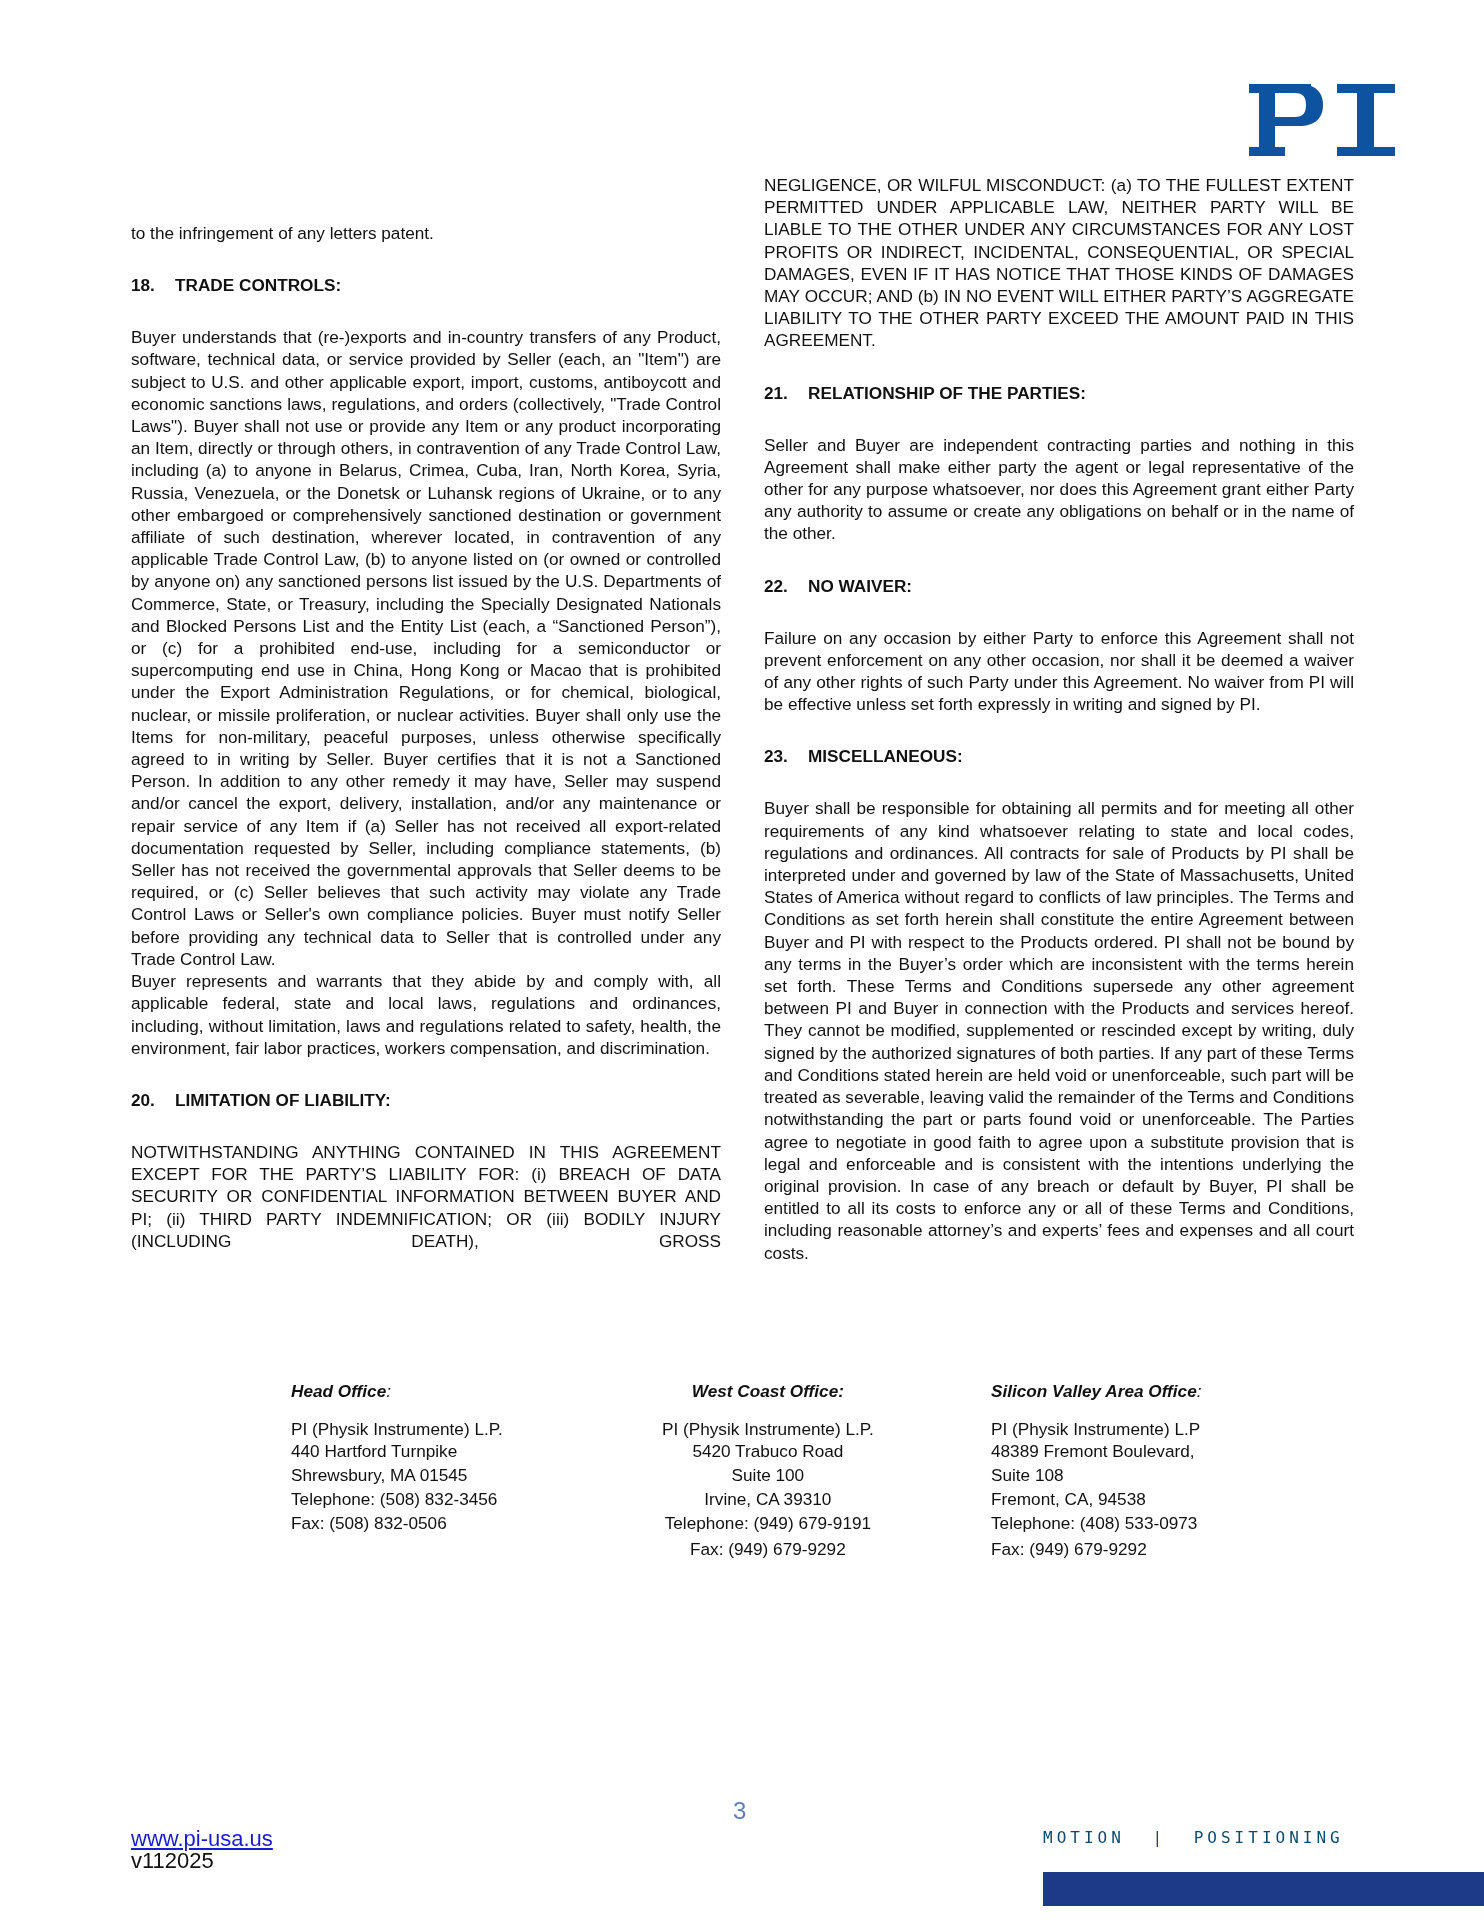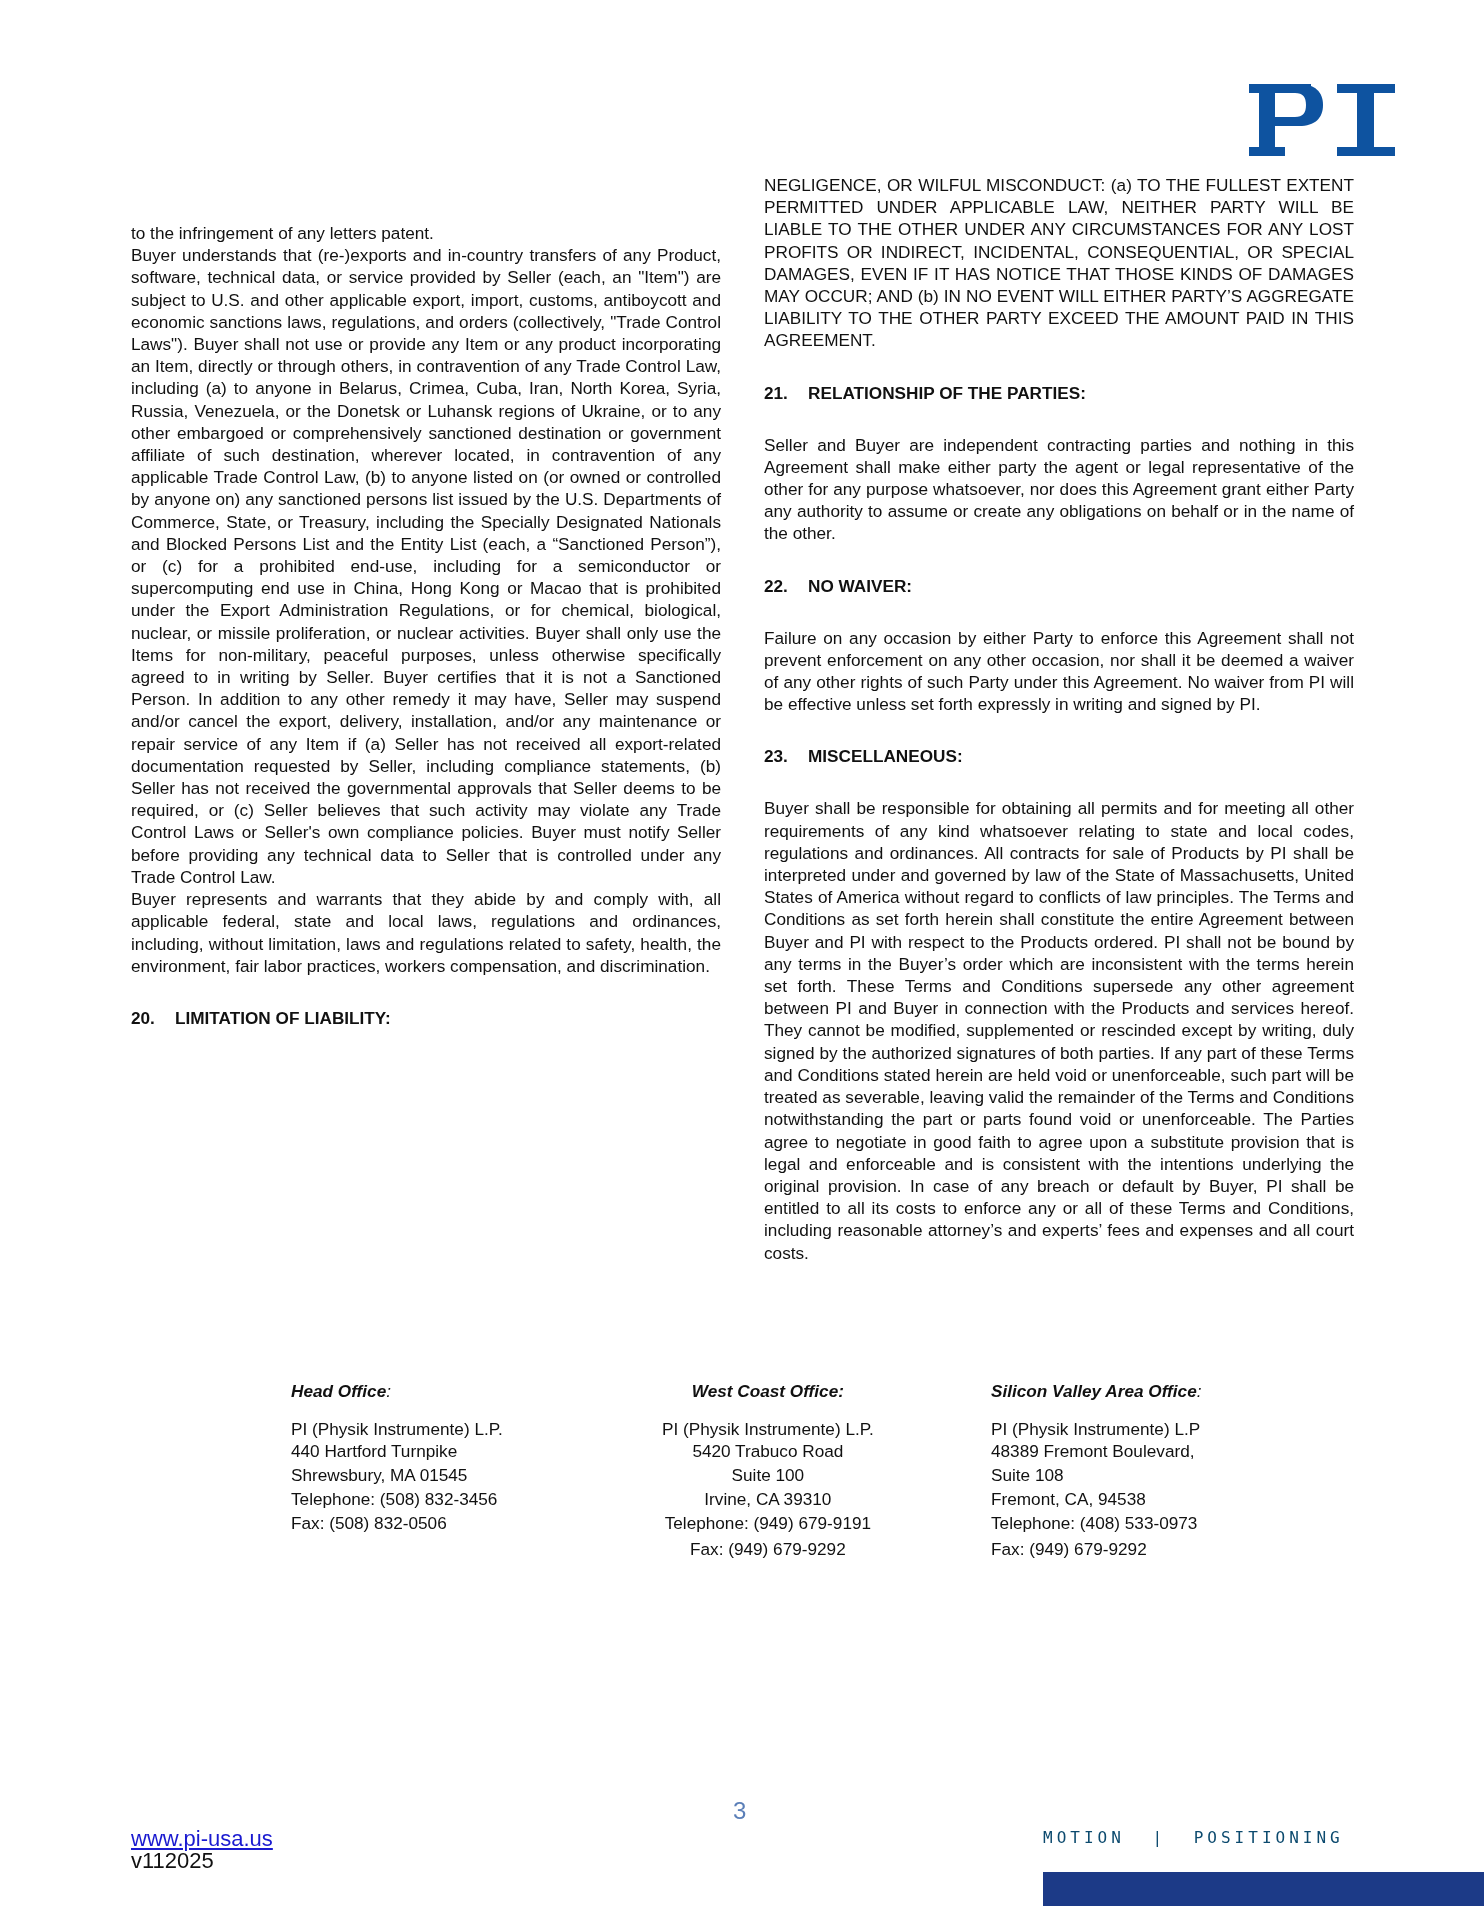--- a/index.html
+++ b/index.html
@@ -58,27 +58,31 @@
 
     <rect x="88" y="0" width="58" height="9"></rect>
     <rect x="108" y="0" width="17" height="72"></rect>
     <rect x="88" y="63" width="58" height="9"></rect>
   </g>
 </svg>
 
 <div class="col left">
   <p>to the infringement of any letters patent.</p>
 
+  <h2>
+    <span class="num">18.</span><span>TRADE CONTROLS:</span>
+  </h2>
   <p>Buyer understands that (re-)exports and in-country transfers of any Product, software, technical data, or service provided by Seller (each, an "Item") are subject to U.S. and other applicable export, import, customs, antiboycott and economic sanctions laws, regulations, and orders (collectively, "Trade Control Laws"). Buyer shall not use or provide any Item or any product incorporating an Item, directly or through others, in contravention of any Trade Control Law, including (a) to anyone in Belarus, Crimea, Cuba, Iran, North Korea, Syria, Russia, Venezuela, or the Donetsk or Luhansk regions of Ukraine, or to any other embargoed or comprehensively sanctioned destination or government affiliate of such destination, wherever located, in contravention of any applicable Trade Control Law, (b) to anyone listed on (or owned or controlled by anyone on) any sanctioned persons list issued by the U.S. Departments of Commerce, State, or Treasury, including the Specially Designated Nationals and Blocked Persons List and the Entity List (each, a “Sanctioned Person”), or (c) for a prohibited end-use, including for a semiconductor or supercomputing end use in China, Hong Kong or Macao that is prohibited under the Export Administration Regulations, or for chemical, biological, nuclear, or missile proliferation, or nuclear activities. Buyer shall only use the Items for non-military, peaceful purposes, unless otherwise specifically agreed to in writing by Seller. Buyer certifies that it is not a Sanctioned Person. In addition to any other remedy it may have, Seller may suspend and/or cancel the export, delivery, installation, and/or any maintenance or repair service of any Item if (a) Seller has not received all export-related documentation requested by Seller, including compliance statements, (b) Seller has not received the governmental approvals that Seller deems to be required, or (c) Seller believes that such activity may violate any Trade Control Laws or Seller's own compliance policies. Buyer must notify Seller before providing any technical data to Seller that is controlled under any Trade Control Law.</p>
 
   <p>Buyer represents and warrants that they abide by and comply with, all applicable federal, state and local laws, regulations and ordinances, including, without limitation, laws and regulations related to safety, health, the environment, fair labor practices, workers compensation, and discrimination.</p>
 
   <h2>
     <span class="num">20.</span><span>LIMITATION OF LIABILITY:</span>
   </h2>
+  <p style="text-align-last: justify;">NOTWITHSTANDING ANYTHING CONTAINED IN THIS AGREEMENT EXCEPT FOR THE PARTY’S LIABILITY FOR: (i) BREACH OF DATA SECURITY OR CONFIDENTIAL INFORMATION BETWEEN BUYER AND PI; (ii) THIRD PARTY INDEMNIFICATION; OR (iii) BODILY INJURY (INCLUDING DEATH), GROSS</p>
 </div>
 
 <div class="col right">
   <p>NEGLIGENCE, OR WILFUL MISCONDUCT: (a) TO THE FULLEST EXTENT PERMITTED UNDER APPLICABLE LAW, NEITHER PARTY WILL BE LIABLE TO THE OTHER UNDER ANY CIRCUMSTANCES FOR ANY LOST PROFITS OR INDIRECT, INCIDENTAL, CONSEQUENTIAL, OR SPECIAL DAMAGES, EVEN IF IT HAS NOTICE THAT THOSE KINDS OF DAMAGES MAY OCCUR; AND (b) IN NO EVENT WILL EITHER PARTY’S AGGREGATE LIABILITY TO THE OTHER PARTY EXCEED THE AMOUNT PAID IN THIS AGREEMENT.</p>
 
   <h2>
     <span class="num">21.</span><span>RELATIONSHIP OF THE PARTIES:</span>
   </h2>
   <p>Seller and Buyer are independent contracting parties and nothing in this Agreement shall make either party the agent or legal representative of the other for any purpose whatsoever, nor does this Agreement grant either Party any authority to assume or create any obligations on behalf or in the name of the other.</p>
 

